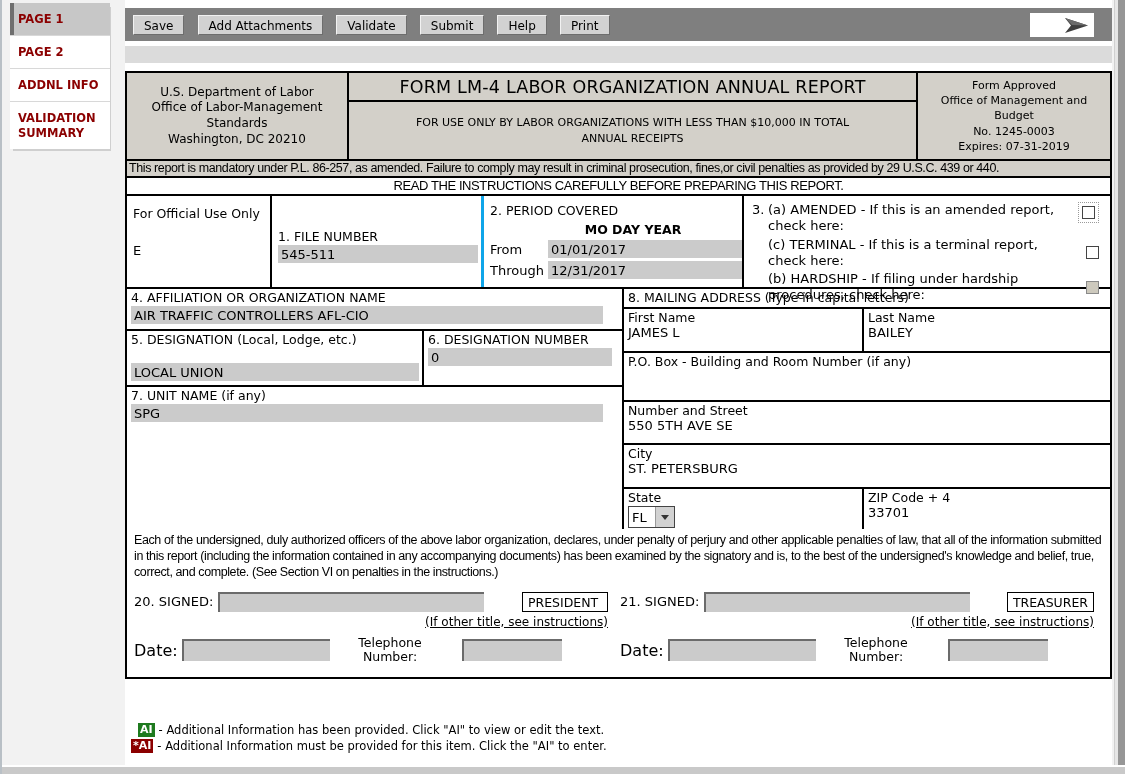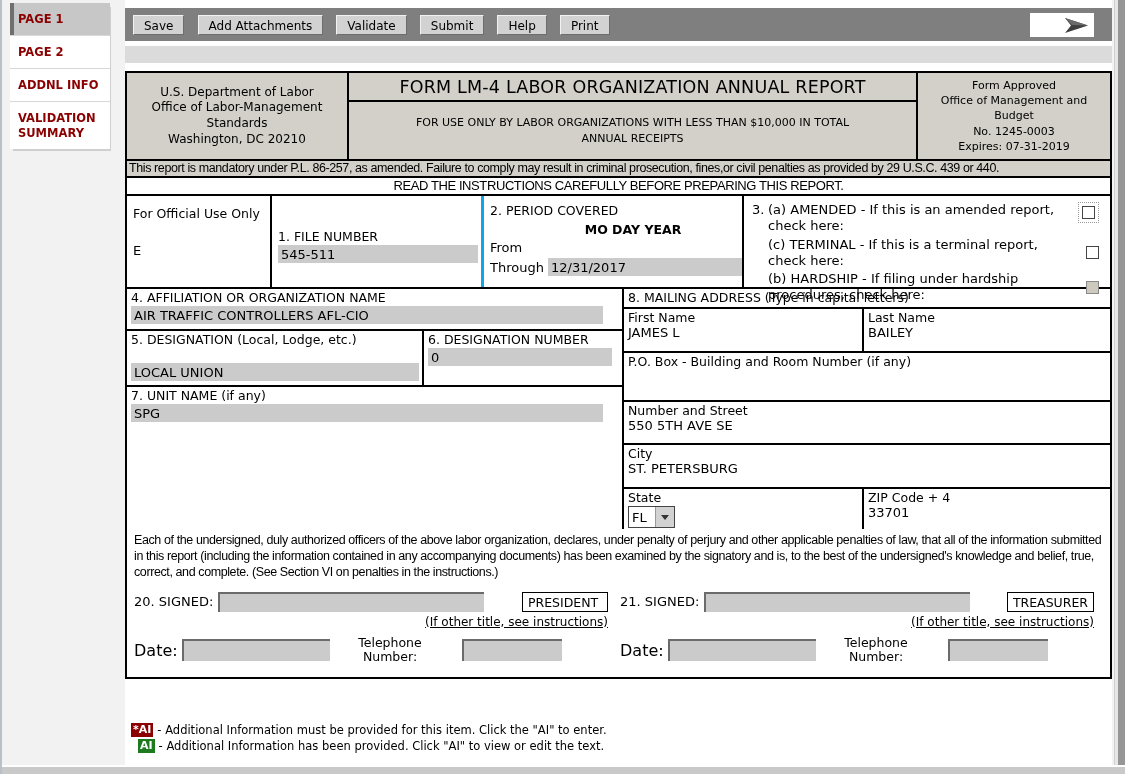--- a/index.html
+++ b/index.html
@@ -193,20 +193,21 @@
         </div>
         <div class="c-file">
           <div class="lbl">1. FILE NUMBER</div>
           <input class="ginput" value="545-511" style="">
         </div>
         <div class="c-period">
           <div class="lbl">2. PERIOD COVERED</div>
           <div class="p-cols">MO DAY YEAR</div>
           <div class="p-row">
             <span class="p-lab">From</span>
+            <input class="ginput" value="01/01/2017" style="">
           </div>
           <div class="p-row">
             <span class="p-lab">Through</span>
             <input class="ginput" value="12/31/2017" style="">
           </div>
         </div>
         <div class="c-check">
           <div class="chk-row">
             <span class="chk-pre">3.</span>
             <span class="chk-txt">(a) AMENDED - If this is an amended report, check here:</span>
@@ -318,28 +319,28 @@
             <input class="date-input" style="">
             <span class="phone-lab">Telephone Number:</span>
             <input class="phone-input" style="">
           </div>
         </div>
       </div>
     </div>
   </div>
 
   <div class="legend">
+    <div class="legend-row first">
+      <span class="badge green">AI</span>
+      <span>- Additional Information has been provided. Click "AI" to view or edit the text.</span>
+    </div>
     <div class="legend-row">
       <span class="badge red">*AI</span>
       <span>- Additional Information must be provided for this item. Click the "AI" to enter.</span>
     </div>
-    <div class="legend-row first">
-      <span class="badge green">AI</span>
-      <span>- Additional Information has been provided. Click "AI" to view or edit the text.</span>
-    </div>
   </div>
 
   <div class="pagefooter cond">
     <span>Form LM-4 (Revised 2000)</span>
     <span>(Page 1 of 4)</span>
   </div>
 </div>
 
 <div class="vscroll">
     <div class="bar"></div>

